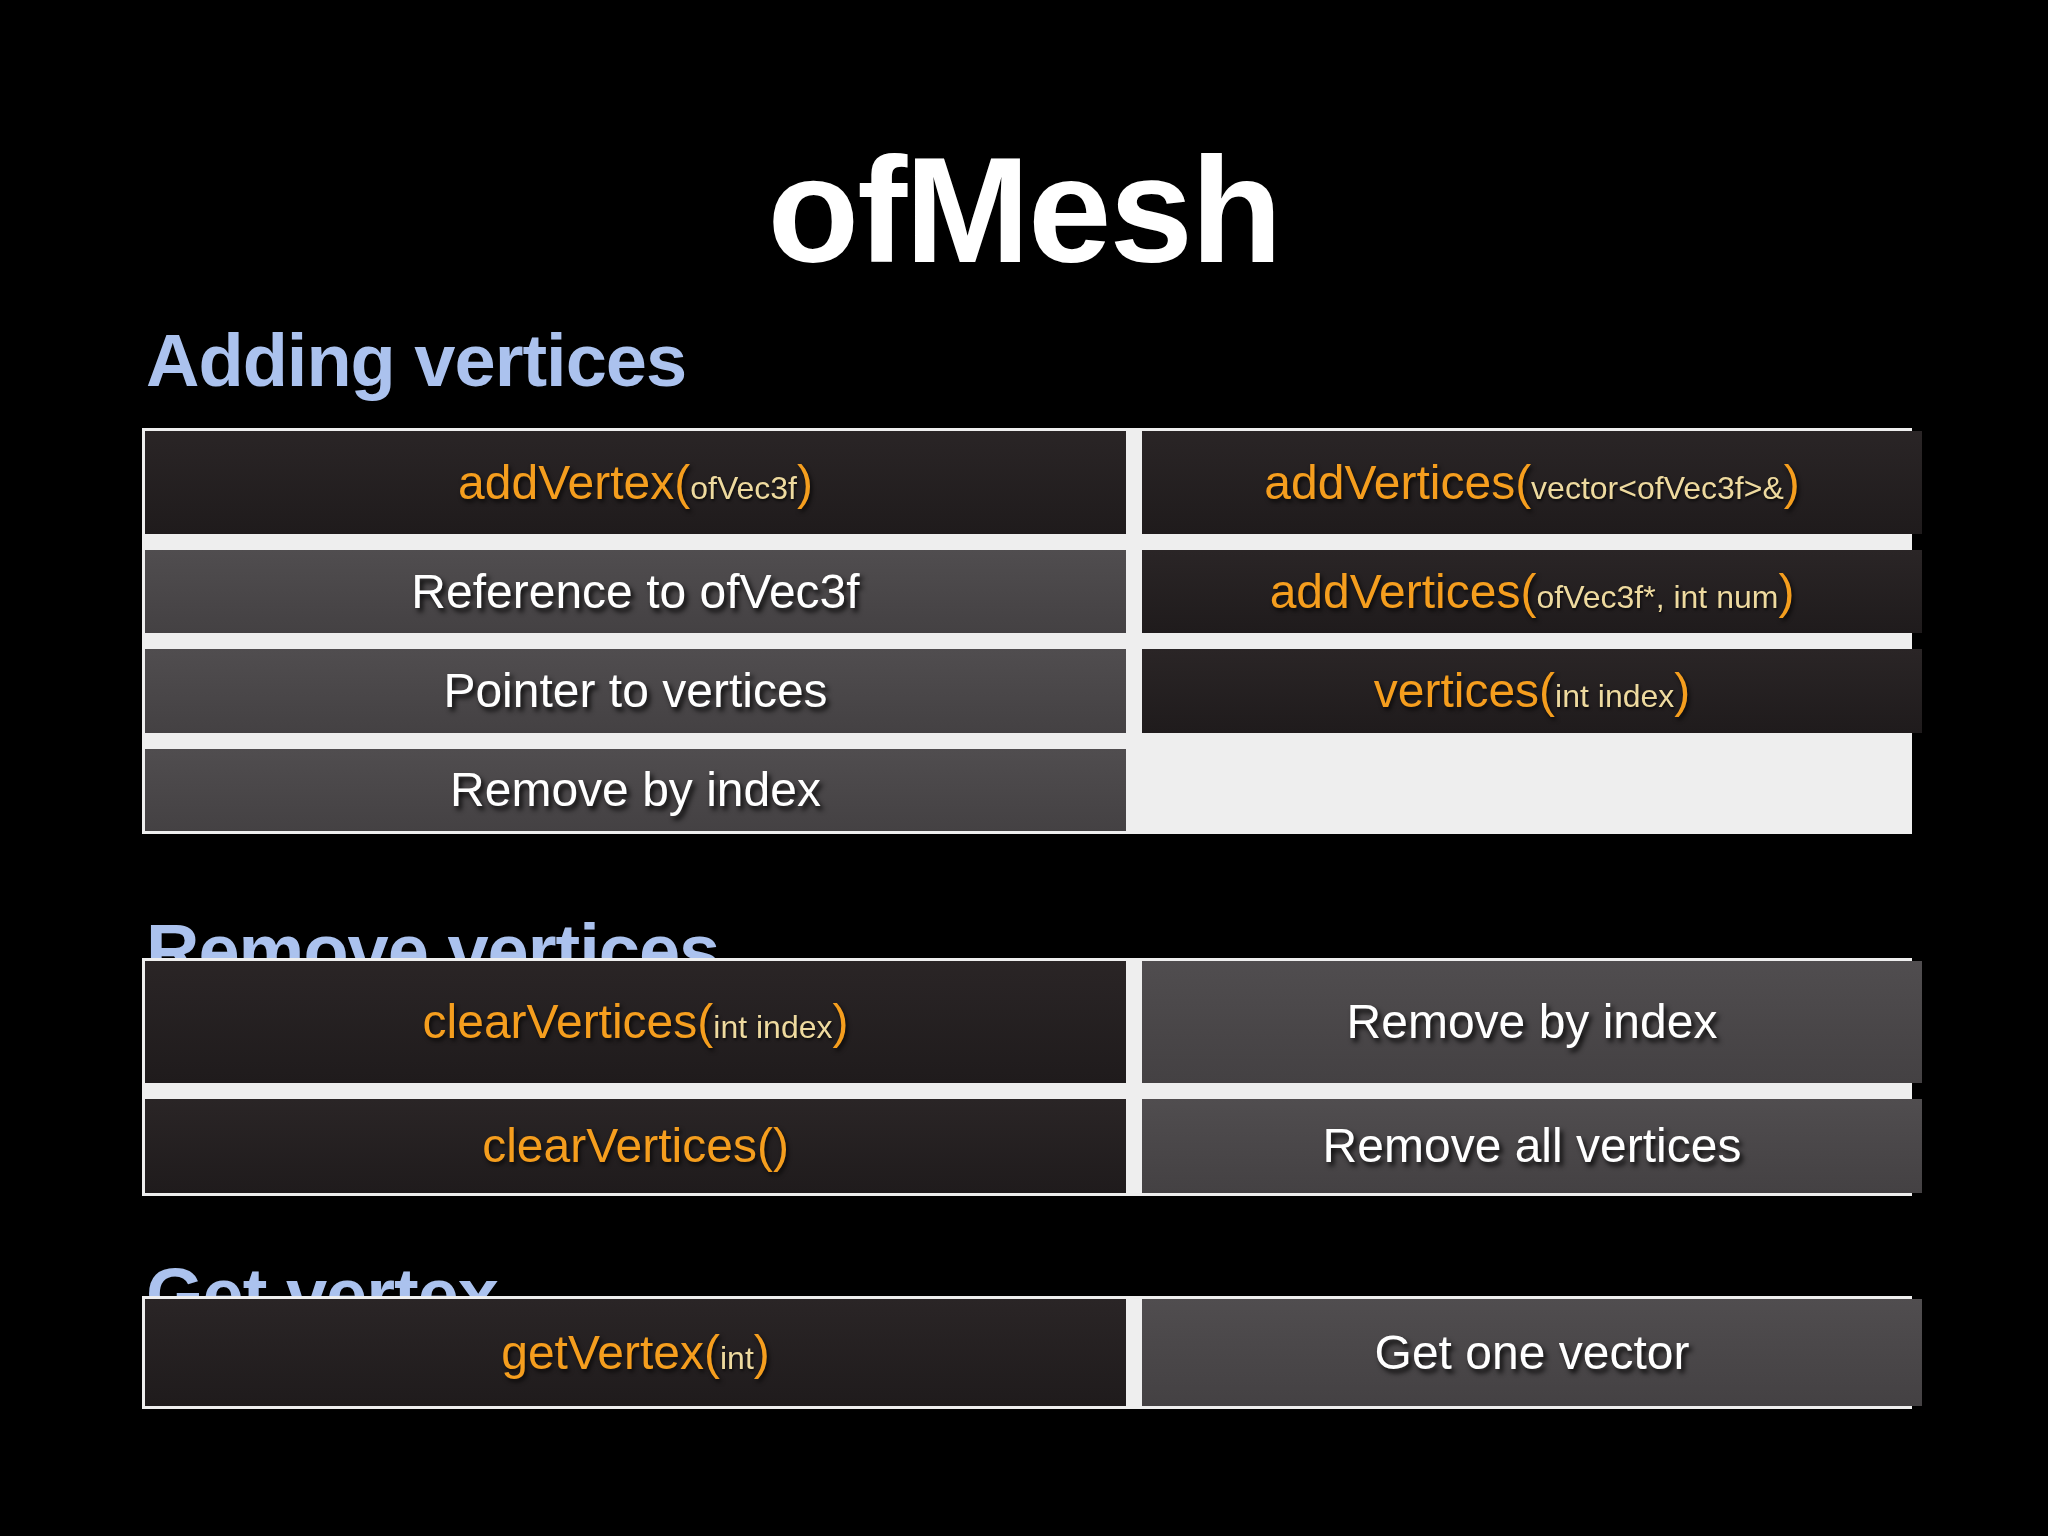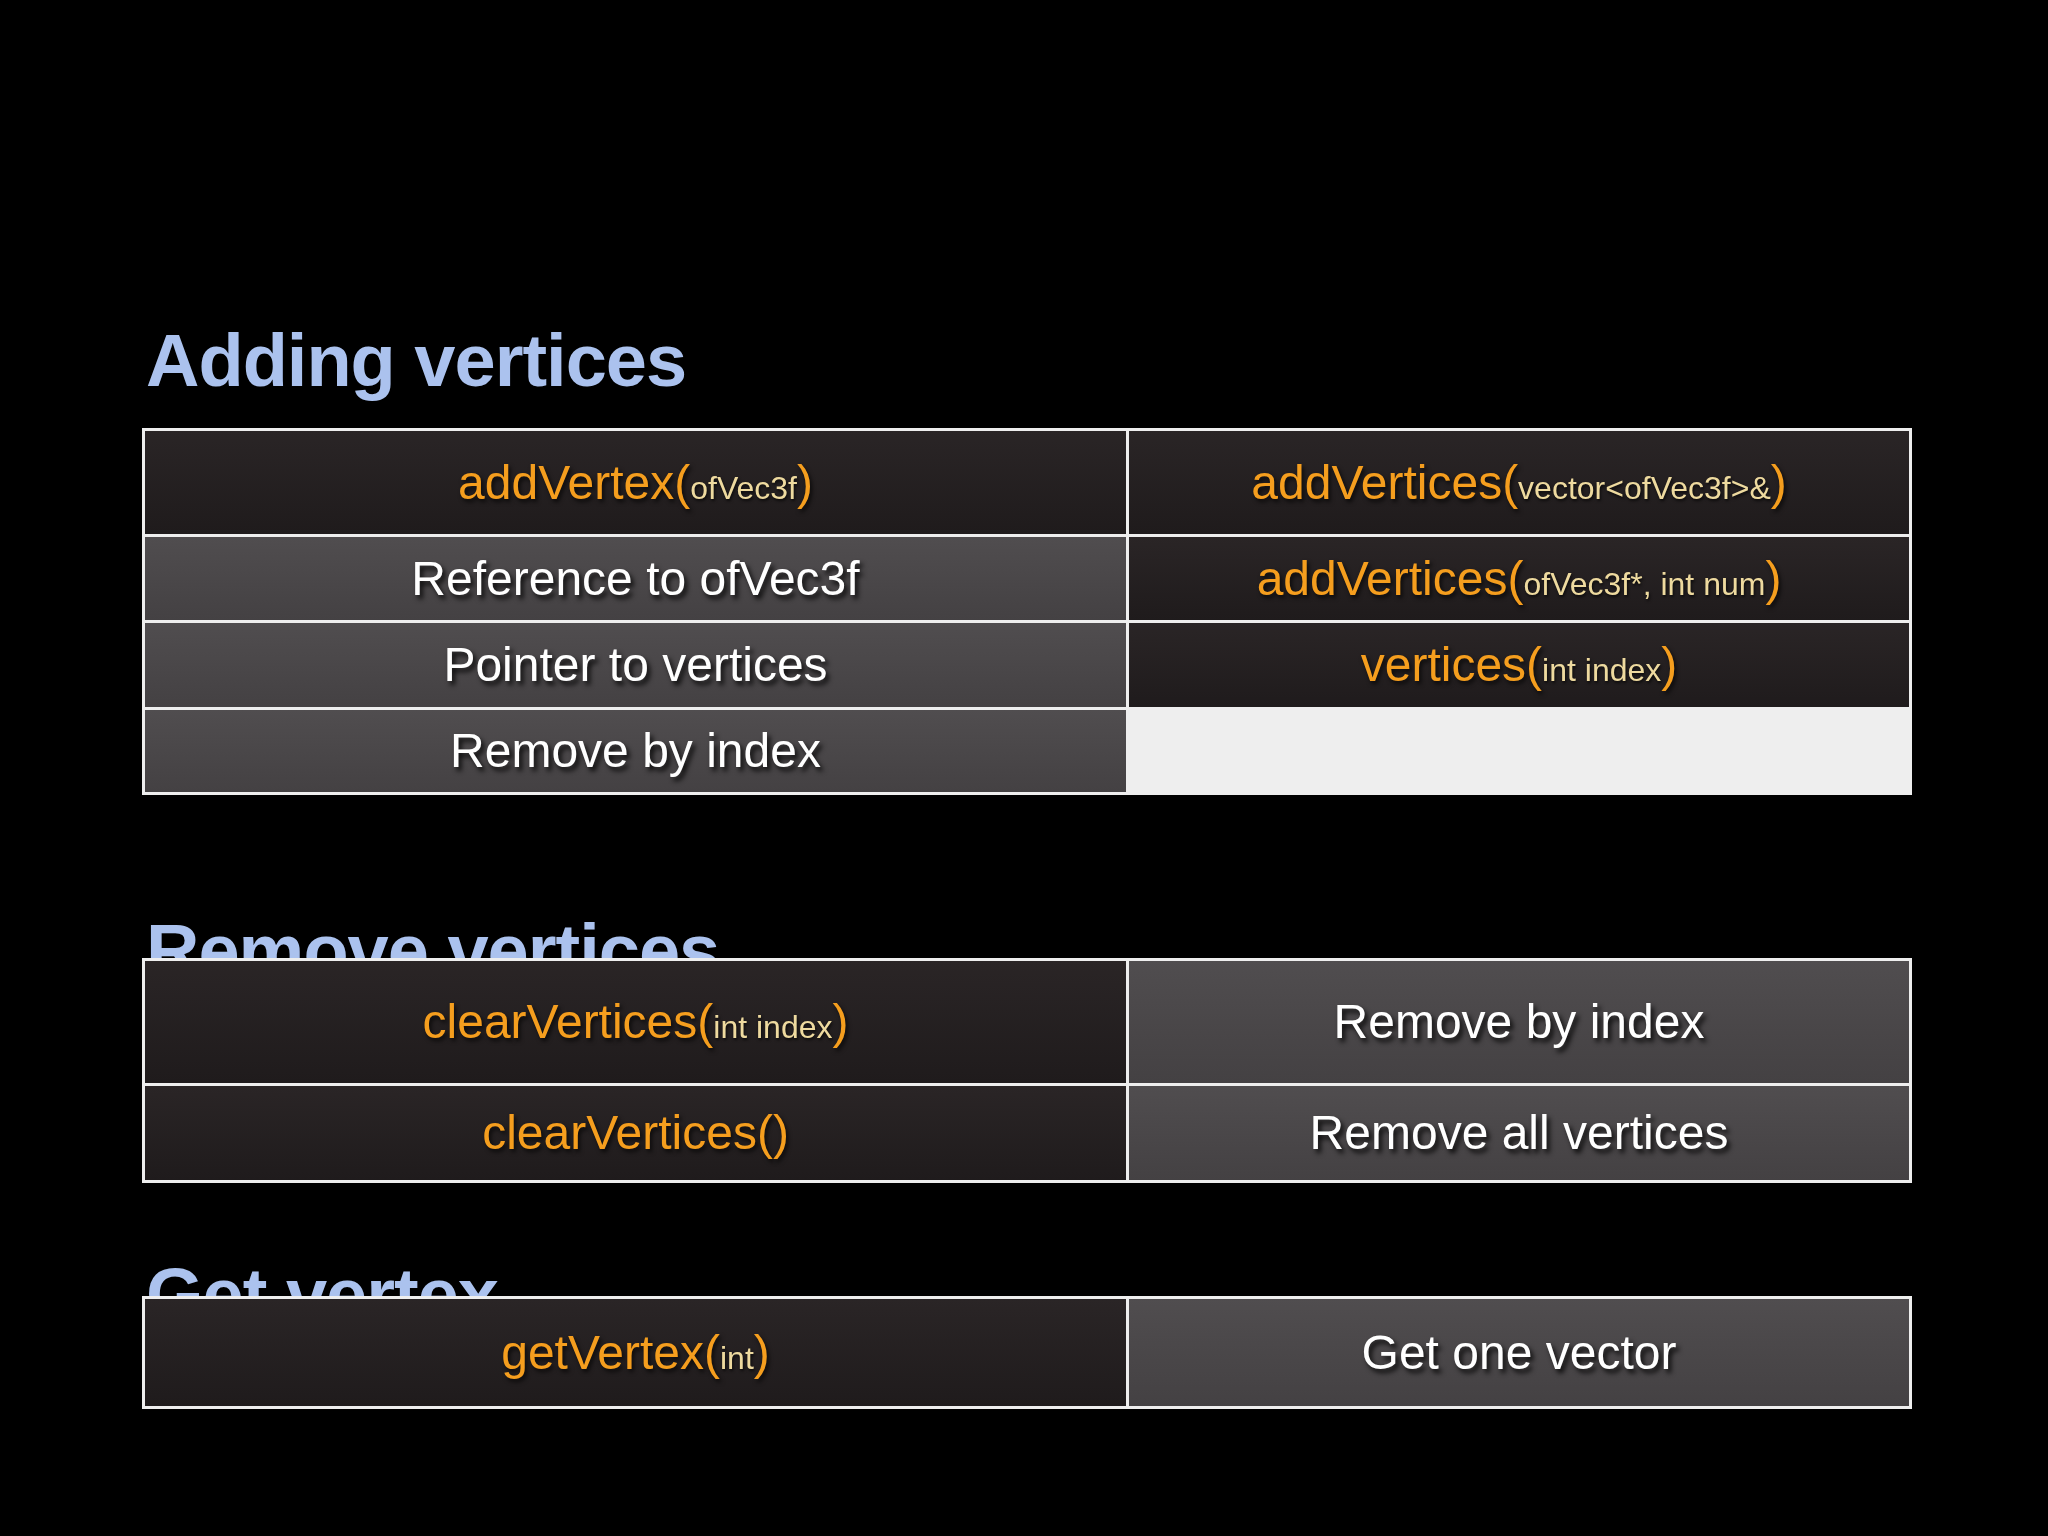--- a/index.html
+++ b/index.html
@@ -47,21 +47,21 @@
 
   .tbl {
     position: absolute;
     left: 142px;
     width: 1770px;
     box-sizing: border-box;
     background: #eeeeee;
     padding: 3px;
     display: grid;
     grid-template-columns: 981px 780px;
-    gap: 3px;
+    gap: 16px;
   }
   .tbl-adding { top: 428px;  grid-template-rows: 103px 83px 84px 82px; }
   .tbl-remove { top: 958px;  grid-template-rows: 122px 94px; }
   .tbl-get    { top: 1296px; grid-template-rows: 107px; }
 
   .cell {
     display: flex;
     align-items: center;
     justify-content: center;
     overflow: hidden;
@@ -89,20 +89,21 @@
     font-size: 48px;
     color: #ffffff;
     text-shadow: 3px 4px 5px rgba(0,0,0,0.85);
   }
 </style>
 </head>
 <body>
 
 <div id="slide">
 
+  <h1 class="slide-title">ofMesh</h1>
 
   <h2 class="section-heading h-adding">Adding vertices</h2>
   <div class="tbl tbl-adding">
 
     <div class="cell fn-cell">
       <div class="line"><span class="fn">addVertex</span><span class="fn">(</span><span class="args">ofVec3f</span><span class="fn">)</span></div>
     </div>
 
     <div class="cell fn-cell">
       <div class="line"><span class="fn">addVertices</span><span class="fn">(</span><span class="args">vector&lt;ofVec3f&gt;&amp;</span><span class="fn">)</span></div>

